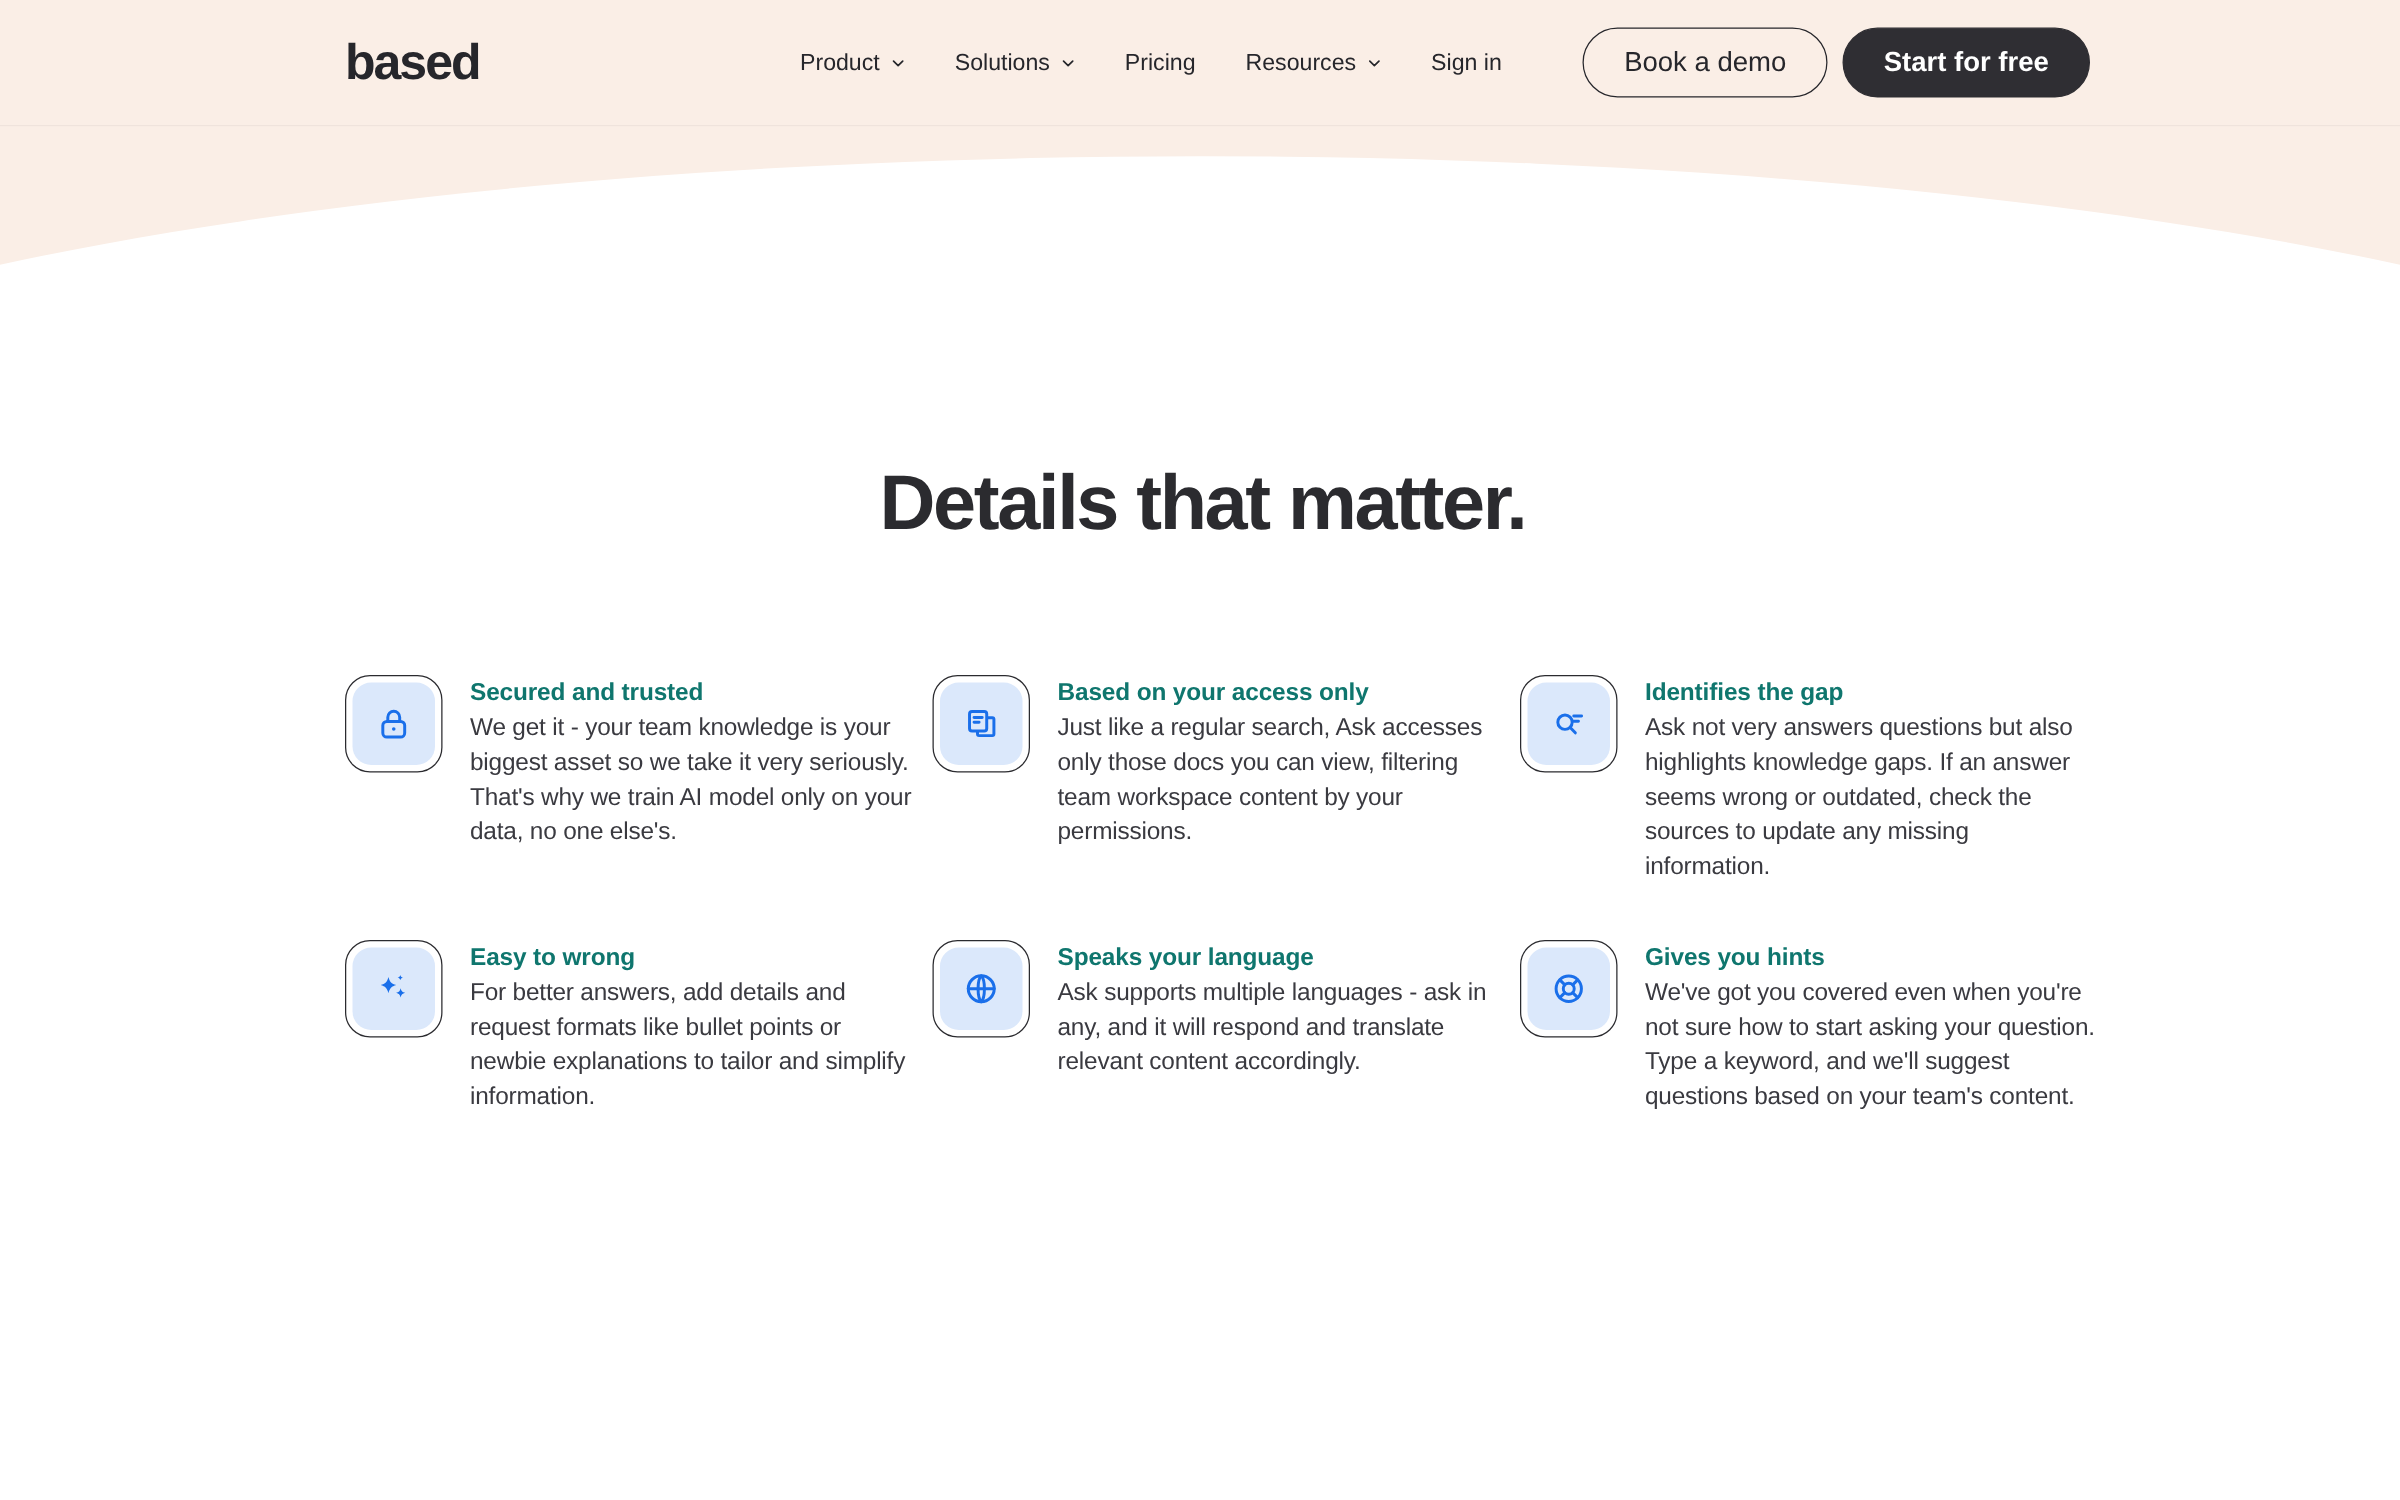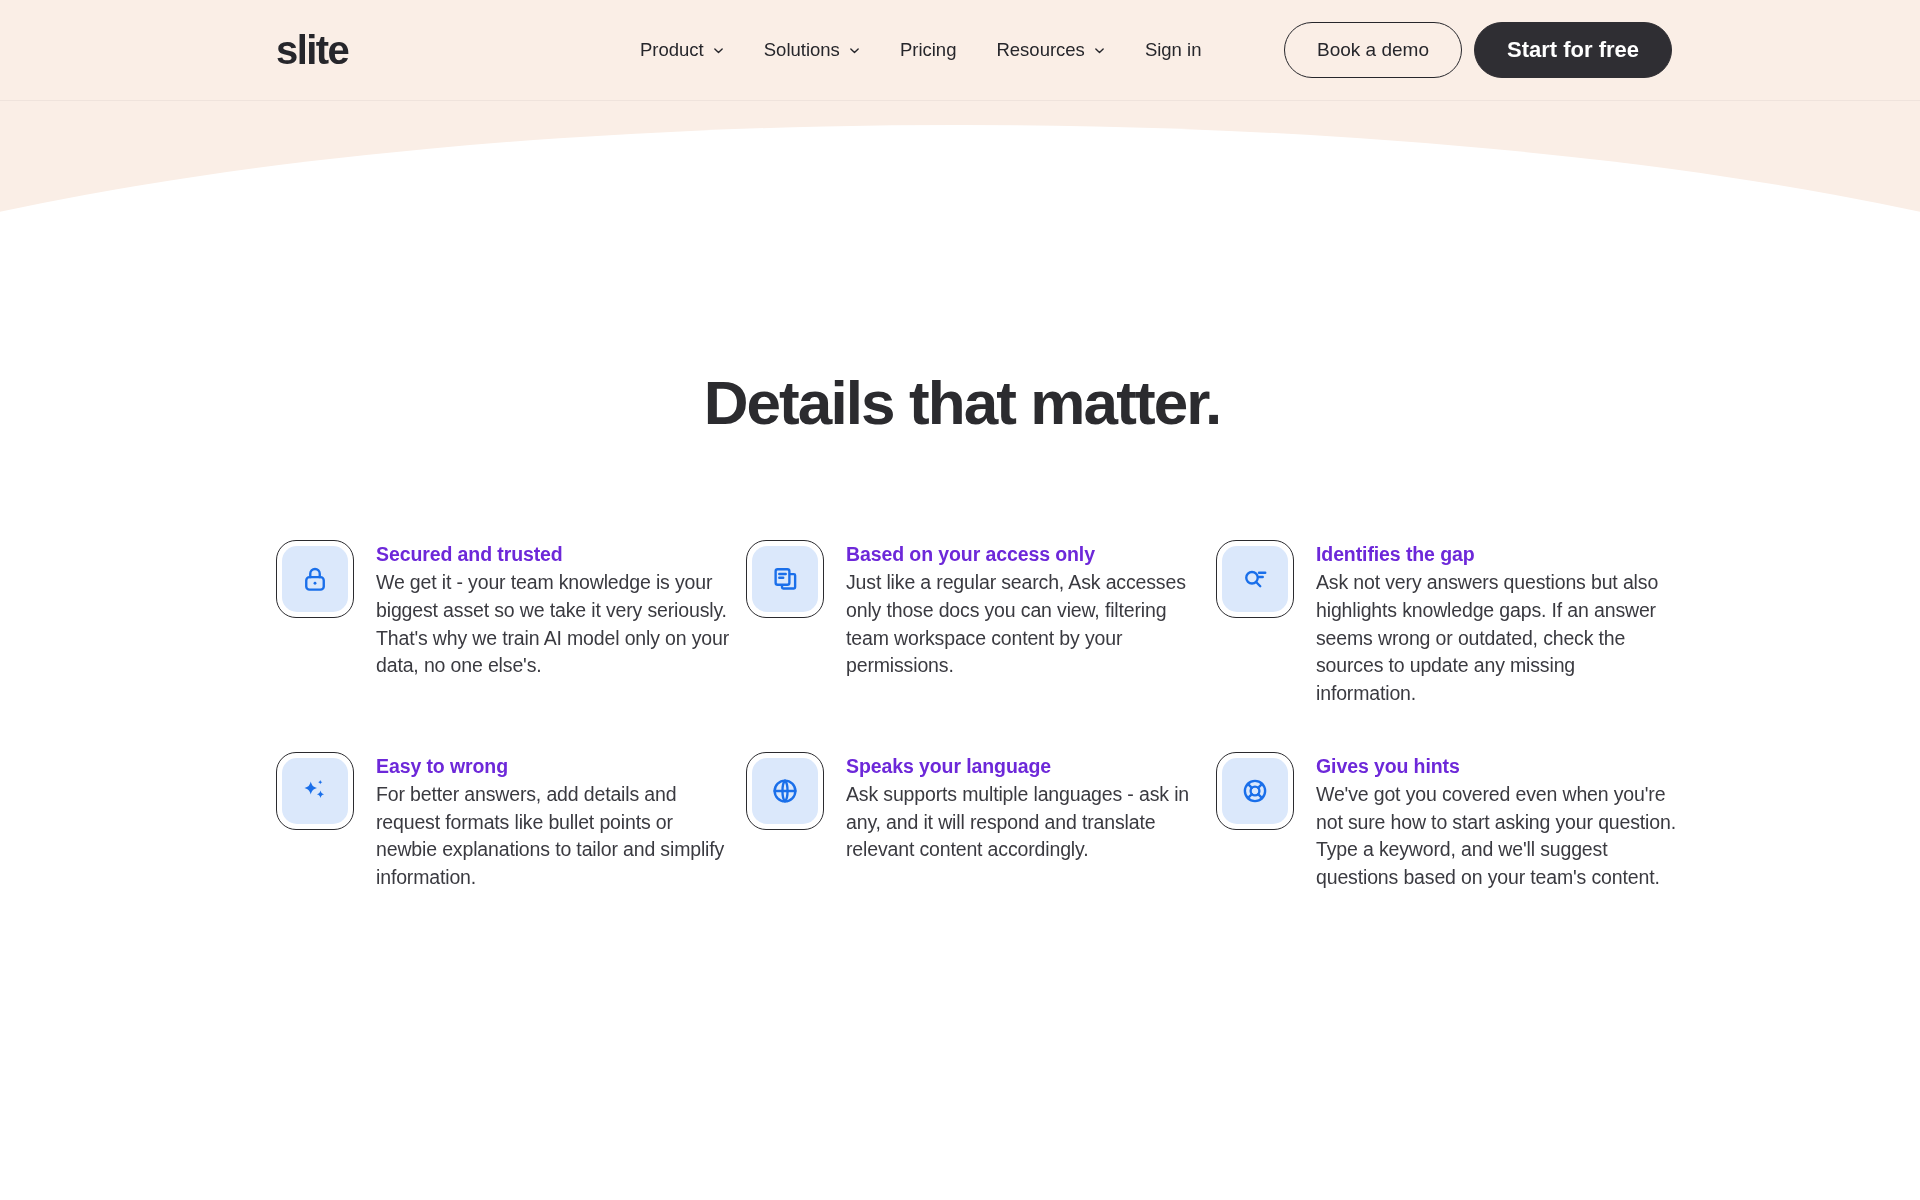--- a/index.html
+++ b/index.html
@@ -53,21 +53,21 @@
   .chev svg { display:block; width:11px; height:11px; }
 
   .actions {
     position:absolute; right:248px; top:50%; transform:translateY(-50%);
     display:flex; align-items:center; gap:12px;
   }
   .btn-outline {
     display:flex; align-items:center; justify-content:center;
     height:56px; padding:0 32px;
     border:1.6px solid #26262B; border-radius:999px;
-    font-size:19px; font-weight:500; color:#26262B;
+    font-size:22px; font-weight:500; color:#26262B;
     background:transparent; cursor:pointer; white-space:nowrap;
   }
   .btn-dark {
     display:flex; align-items:center; justify-content:center;
     height:56px; padding:0 32px;
     border:1.6px solid #2F2E33; border-radius:999px;
     font-size:22px; font-weight:600; color:#FFFFFF;
     background:#2F2E33; cursor:pointer; white-space:nowrap;
   }
 
@@ -102,41 +102,41 @@
   .icon-inner {
     width:100%; height:100%;
     background:#DBE8FB;
     border-radius:15px;
     display:flex; align-items:center; justify-content:center;
   }
   .icon-inner svg { display:block; width:30px; height:30px; }
 
   .card-text { padding-top:1px; width:360px; }
   .card-title {
-    font-size:19.5px; font-weight:700; color:#6d28d9;
+    font-size:19.5px; font-weight:700; color:#0f766e;
     line-height:1.35; margin-bottom:2px; letter-spacing:-0.1px;
   }
   .card-desc {
     font-size:19.5px; font-weight:400; color:#3A3A40;
     line-height:1.42; letter-spacing:-0.15px;
   }
 </style>
 </head>
 <body>
 
 <div class="page">
 
   <div class="curve-wrap">
     <div class="curve"></div>
   </div>
   <div class="below-white"></div>
 
   <div class="header">
 
-    <div class="logo">slite</div>
+    <div class="logo">based</div>
 
     <nav class="nav">
 
       <div class="nav-item">
         <span>Product</span>
         <span class="chev">
           <svg viewBox="0 0 12 12">
               <path d="M2 4.3 L6 8.2 L10 4.3" fill="none" stroke="#26262B" stroke-width="1.5" stroke-linecap="round" stroke-linejoin="round"></path>
             </svg>
         </span>

